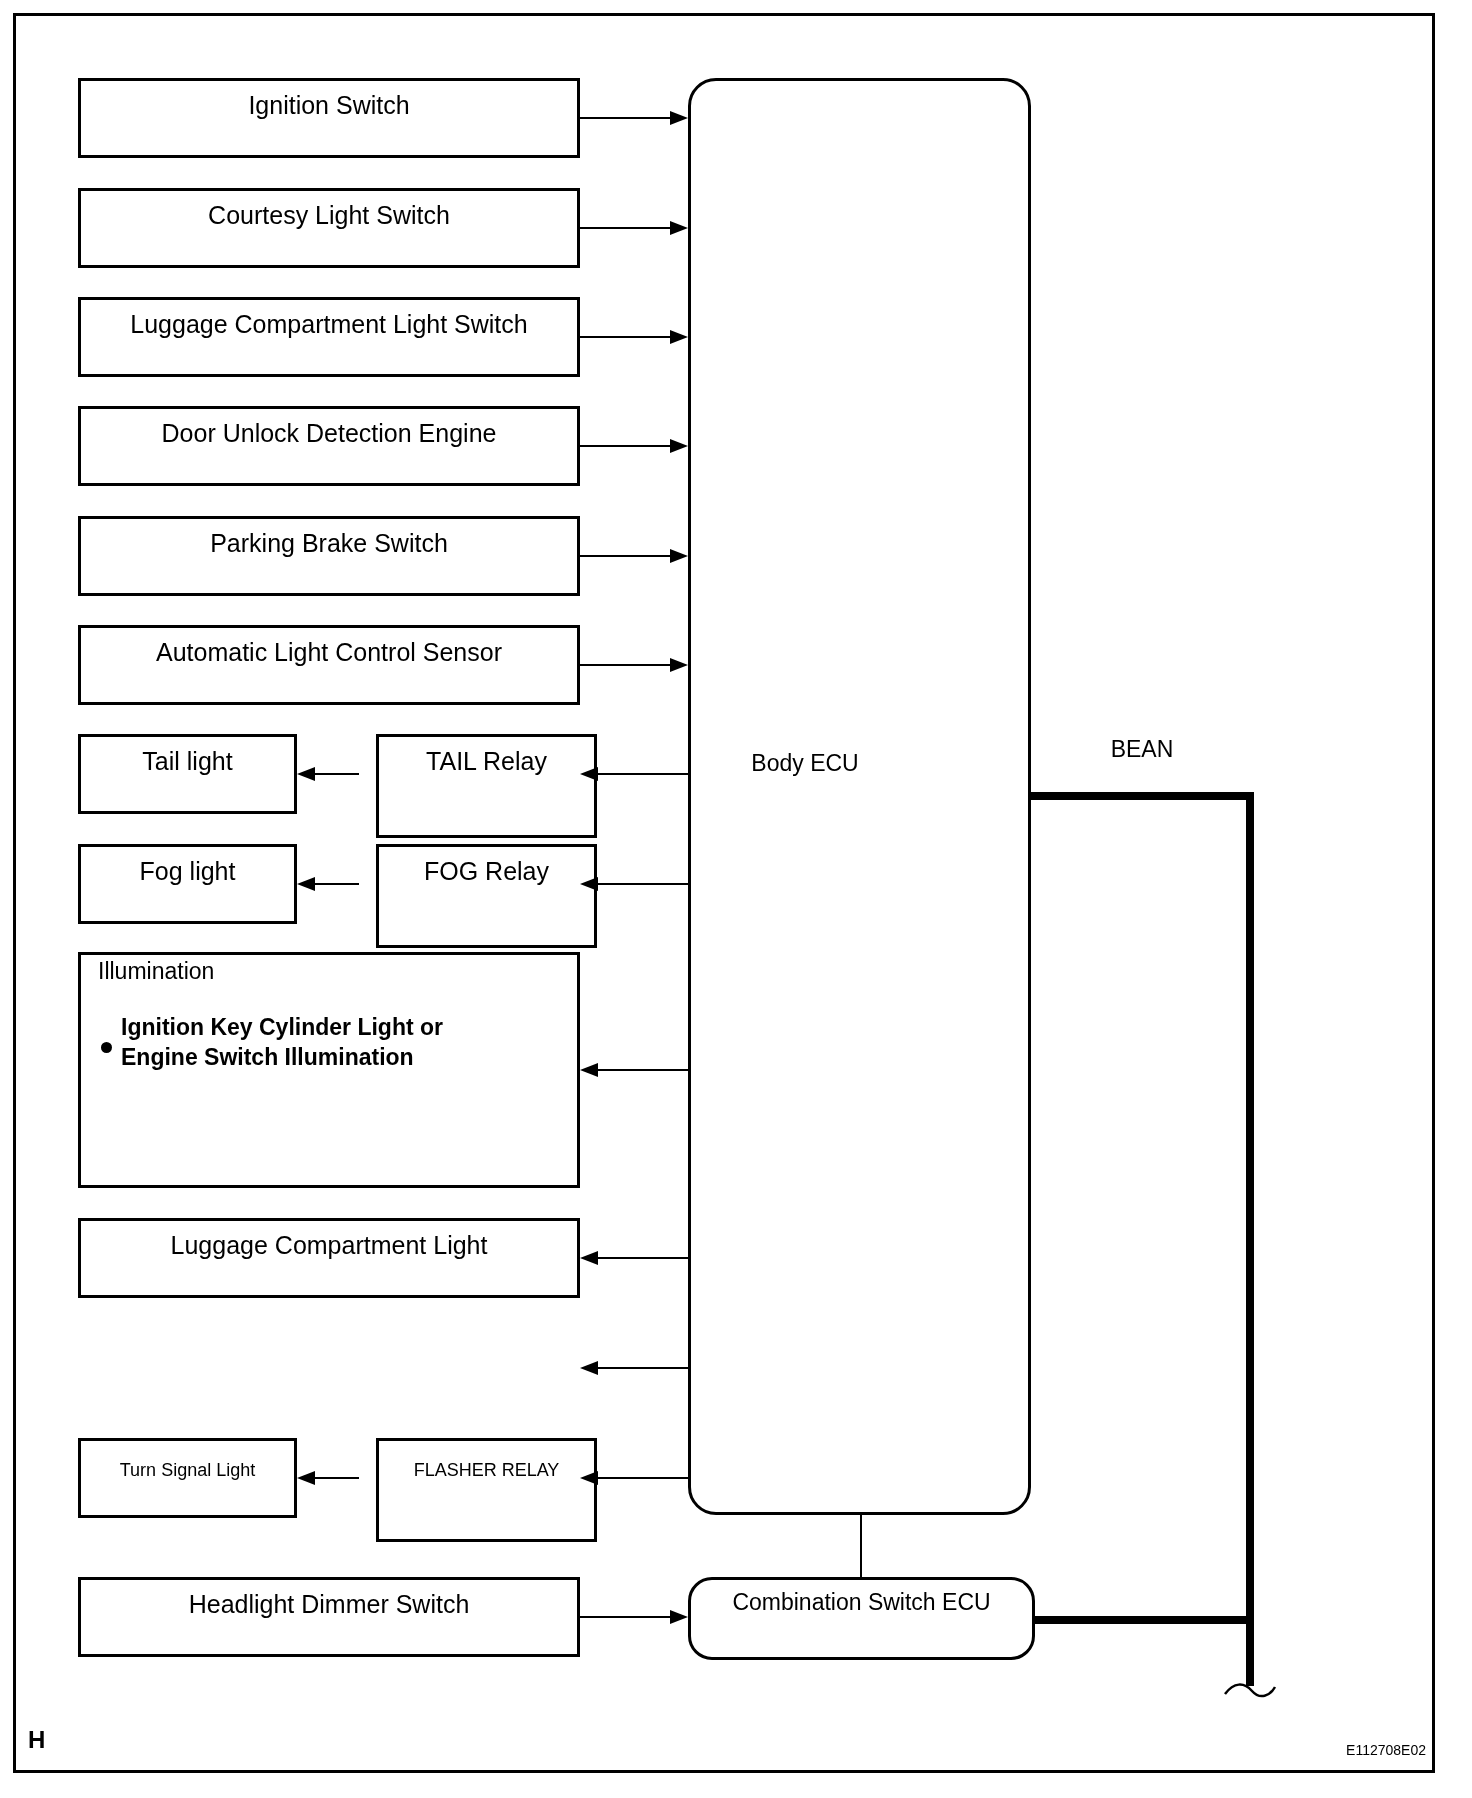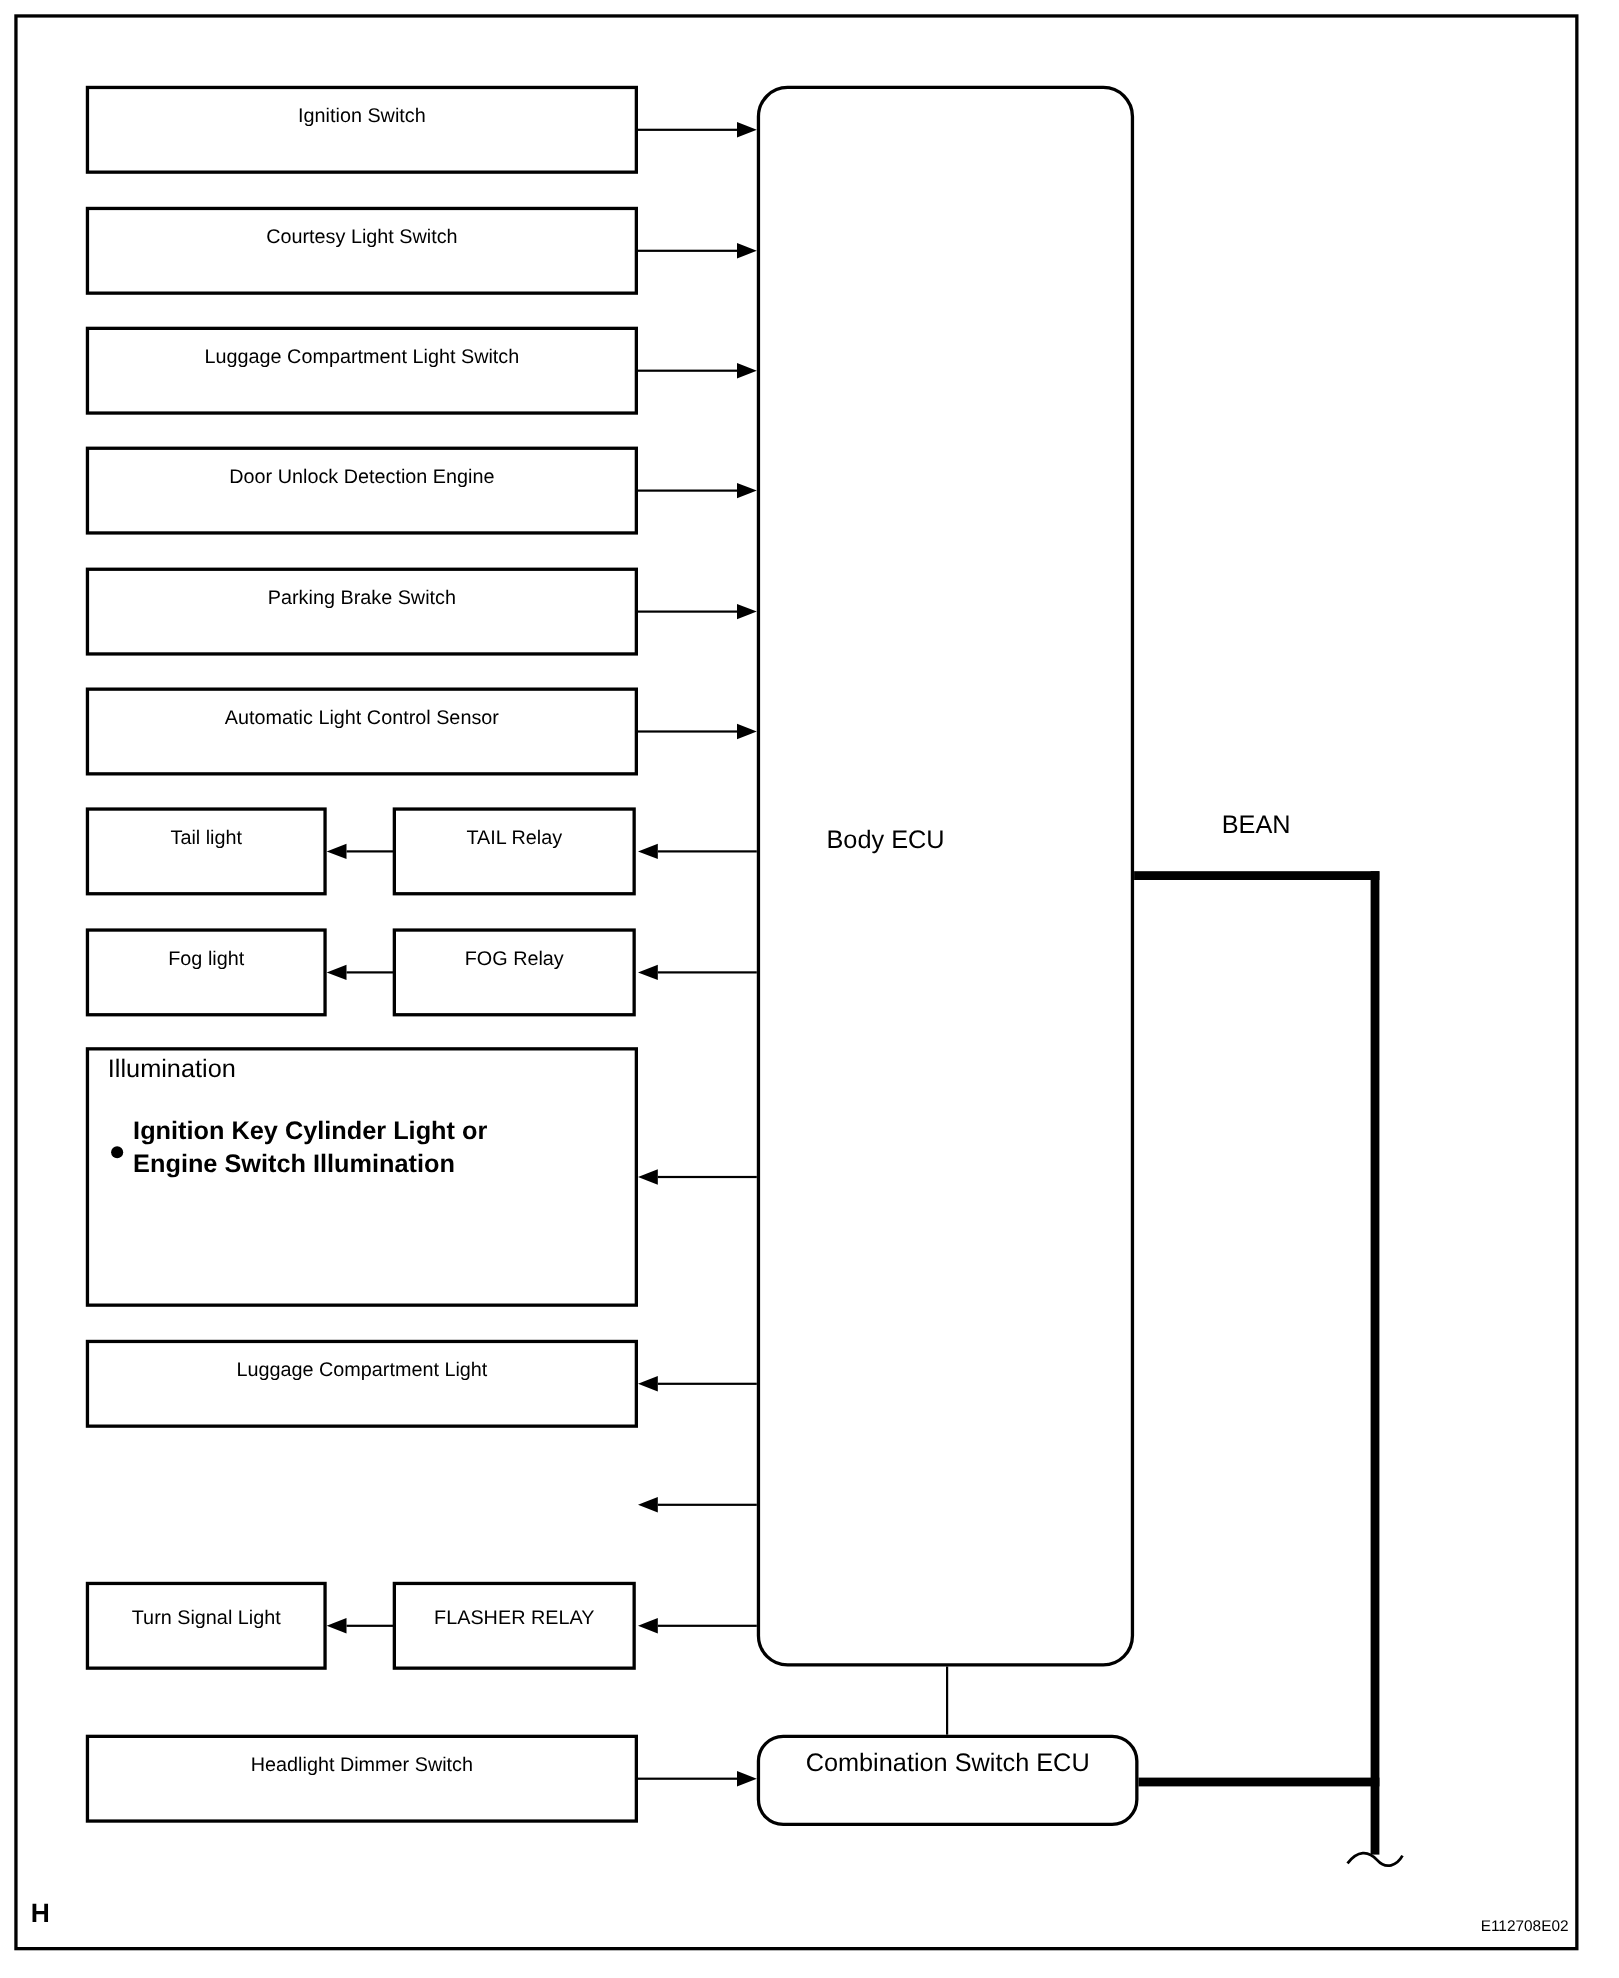--- a/index.html
+++ b/index.html
@@ -1,23 +1,23 @@
 <!DOCTYPE html>
 <html><head>
 <meta charset="utf-8">
 <style>
   html,body{margin:0;padding:0;background:#fff;}
   body{font-family:"Liberation Sans","DejaVu Sans",sans-serif;color:#000;}
   #canvas{position:relative;width:1472px;height:1798px;background:#fff;overflow:hidden;}
   .frame{position:absolute;left:13px;top:13px;width:1422px;height:1760px;border:3px solid #000;box-sizing:border-box;}
   .box{position:absolute;border:3px solid #000;background:#fff;box-sizing:border-box;
-       text-align:center;font-size:18px;line-height:27px;padding-top:11px;}
+       text-align:center;font-size:25px;line-height:27px;padding-top:11px;}
   .box.wide{left:78px;width:502px;height:80px;}
   .box.small-left{left:78px;width:219px;height:80px;}
-  .box.relay{left:357px;width:221px;height:80px;}
+  .box.relay{left:376px;width:221px;height:104px;}
   .box.small-text{font-size:18px;padding-top:16px;}
   .rounded{position:absolute;border:3px solid #000;background:#fff;box-sizing:border-box;}
   .hline{position:absolute;height:2px;background:#000;}
   .vline{position:absolute;width:2px;background:#000;}
   .thick{position:absolute;background:#000;}
   .arrow-right{position:absolute;width:0;height:0;border-top:7px solid transparent;
                border-bottom:7px solid transparent;border-left:18px solid #000;}
   .arrow-left{position:absolute;width:0;height:0;border-top:7px solid transparent;
               border-bottom:7px solid transparent;border-right:18px solid #000;}
   .label{position:absolute;font-size:23px;}

